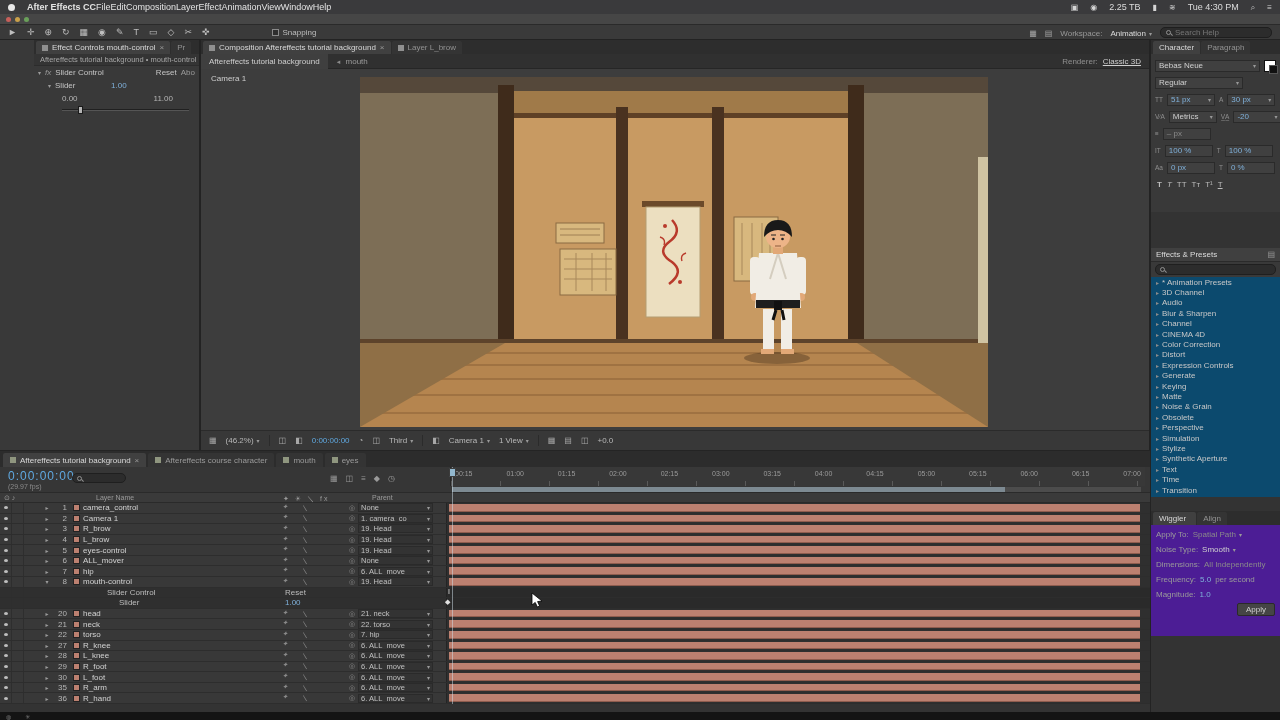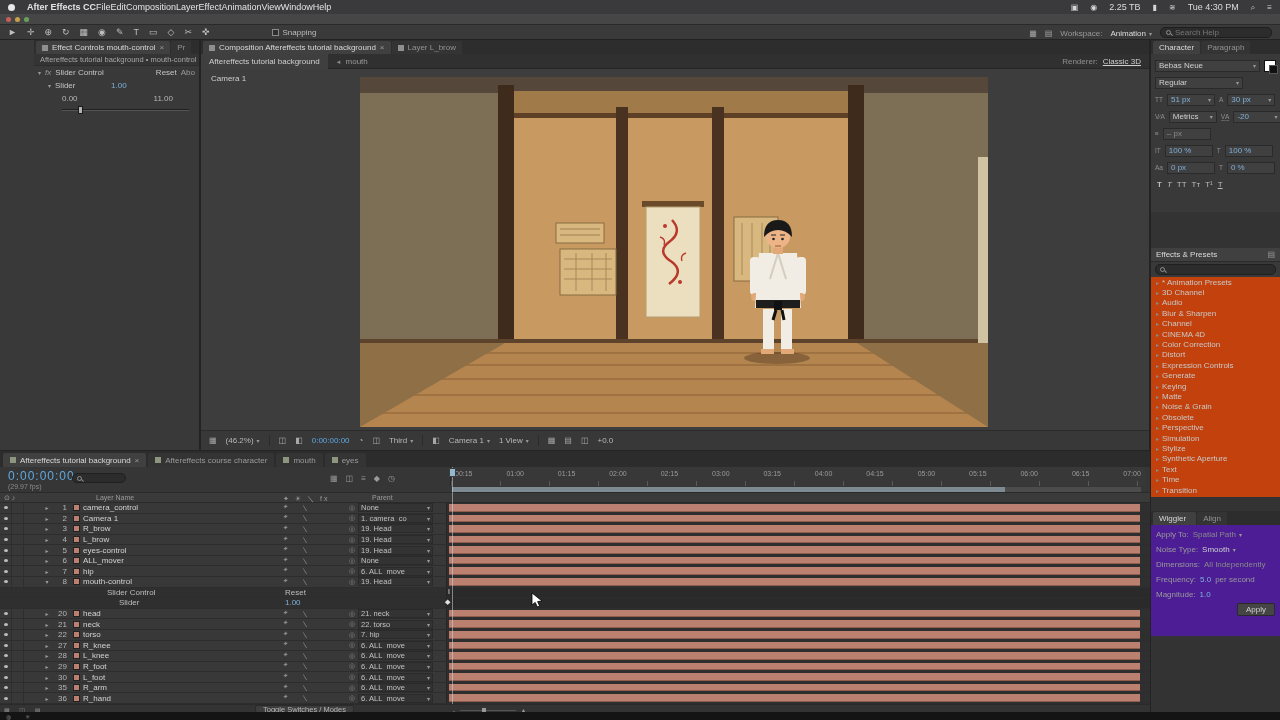--- a/index.html
+++ b/index.html
@@ -108,21 +108,21 @@
   .fauxrow { display:flex; gap:5px; color:#bdbdbd; font-size:8px; padding-left:2px; }
   .fx1{font-weight:bold;} .fx2{font-style:italic;} .fx4{text-decoration:underline;}
   .gap36 { height:36px; background:#333; }
   .gap14 { height:14px; background:#333; }
   .phead { height:14px; background:#404040; border-bottom:1px solid #2a2a2a; display:flex; align-items:center;
            justify-content:space-between; padding:0 5px; color:#dcdcdc; }
   .phead .hicon::after { content:"▤"; color:#9a9a9a; }
   .ep-search { height:15px; background:#393939; display:flex; align-items:center; padding:0 4px; }
   .ep-box { flex:1; height:11px; background:#2c2c2c; border:1px solid #1f1f1f; border-radius:5px;
             display:flex; align-items:center; padding:0 4px; }
-  .ep-list { height:220px; background:#c2410c; overflow:hidden; }
+  .ep-list { height:220px; background:#0c4a6e; overflow:hidden; }
   .ep-item { display:flex; align-items:center; gap:3px; height:10.4px; padding-left:5px; color:#c8c8c8;
              white-space:nowrap; }
   .ep-item::before { content:"▸"; color:#8a8a8a; font-size:6px; }
   .wig { background:#4c1d95; padding:2px 5px; height:111px; }
   .wrow { display:flex; align-items:center; height:15px; gap:4px; }
   .wlab { color:#9a9a9a; }
   .wval { color:#cfcfcf; }
   .wval.dim { color:#8a8a8a; }
   .wval.blue { color:#7fb0da; }
   .wunit { color:#9a9a9a; }
@@ -1260,31 +1260,20 @@
           </span>
           <span class="cell c-gap"></span>
           <span class="graph">
             <span class="bar"></span>
 
           </span>
         </div>
       </div>
     <div class="playhead-line"></div>
     <div class="playhead-handle"></div>
-    <div class="tl-bottom">
-      <span class="tlb-icons"></span>
-      <span class="togglebtn">Toggle Switches / Modes</span>
-      <span class="tl-zoom">
-        <span class="tz-s"></span>
-        <span class="tz-track">
-            <span class="tz-handle"></span>
-          </span>
-        <span class="tz-l"></span>
-      </span>
-    </div>
   </div>
 
   <div class="bottomstrip">
     <span class="bs1"></span>
     <span class="bs2"></span>
   </div>
 
   <svg class="cursor" viewBox="0 0 12 16">
     <path d="M1,1 L1,13 L4.2,10.4 L6.4,15 L8.6,14 L6.6,9.6 L11,9 Z" fill="#fff" stroke="#000" stroke-width="0.8"></path>
   </svg>

